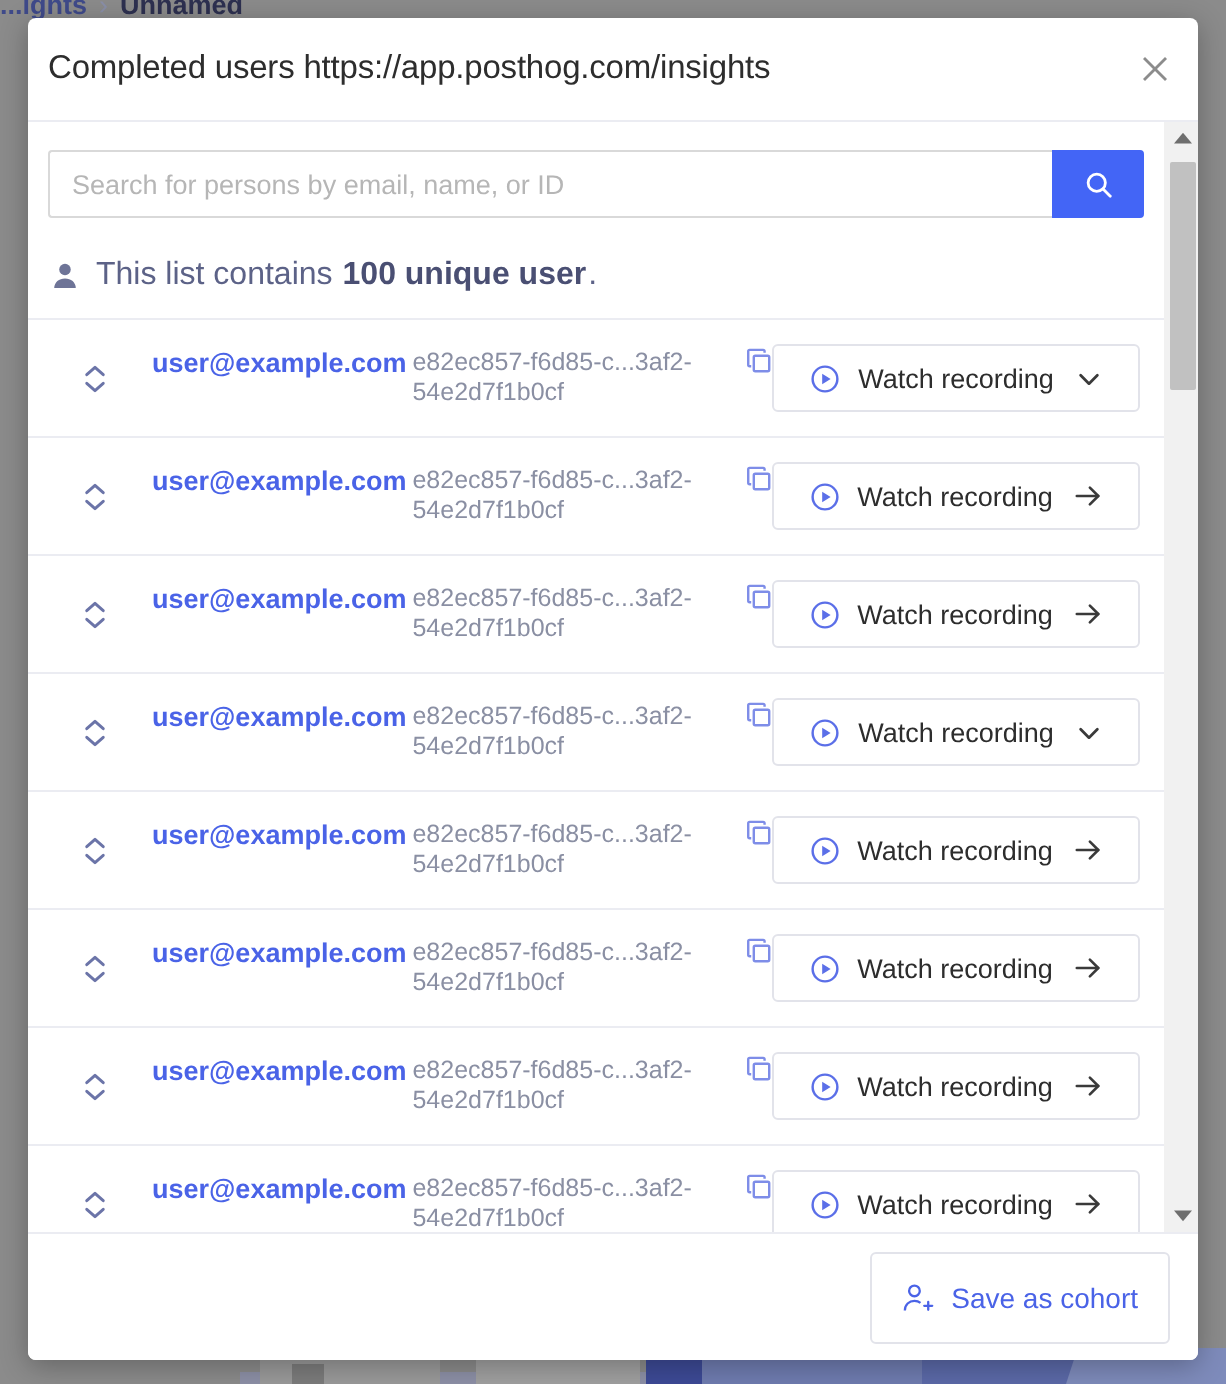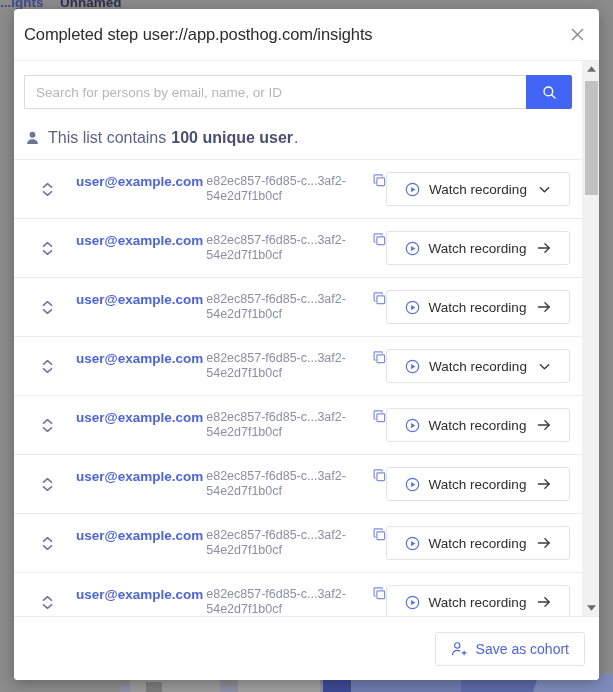--- a/index.html
+++ b/index.html
@@ -249,21 +249,21 @@
     flex: 0 0 auto;
     height: 64px;
     border-top: 1px solid #ebecf2;
     display: flex;
     align-items: center;
     justify-content: flex-end;
     padding: 0 14px;
     background: #fff;
   }
   .cohort-btn {
-    height: 34px;
+    height: 46px;
     border: 1px solid #e2e3ea;
     border-radius: 3px;
     background: #fff;
     color: #4a63e7;
     font-size: 14px;
     display: flex;
     align-items: center;
     gap: 9px;
     padding: 0 15px;
     cursor: pointer;
@@ -287,21 +287,21 @@
     <div class="bg-shape s2"></div>
     <div class="bg-shape s5"></div>
     <div class="bg-shape s6"></div>
     <div class="bg-shape s4"></div>
     <div class="bg-shape s3"></div>
   </div>
 
   <div id="modal">
 
     <div class="modal-header">
-      <div class="modal-title">Completed step user://app.posthog.com/insights</div>
+      <div class="modal-title">Completed users https://app.posthog.com/insights</div>
       <div class="close-btn">
         <svg width="15" height="15" viewBox="0 0 15 15" fill="none" stroke="currentColor" stroke-width="1.4">
           <line x1="2" y1="2" x2="13" y2="13"></line>
           <line x1="13" y1="2" x2="2" y2="13"></line>
         </svg>
       </div>
     </div>
 
     <div class="modal-body">
 

